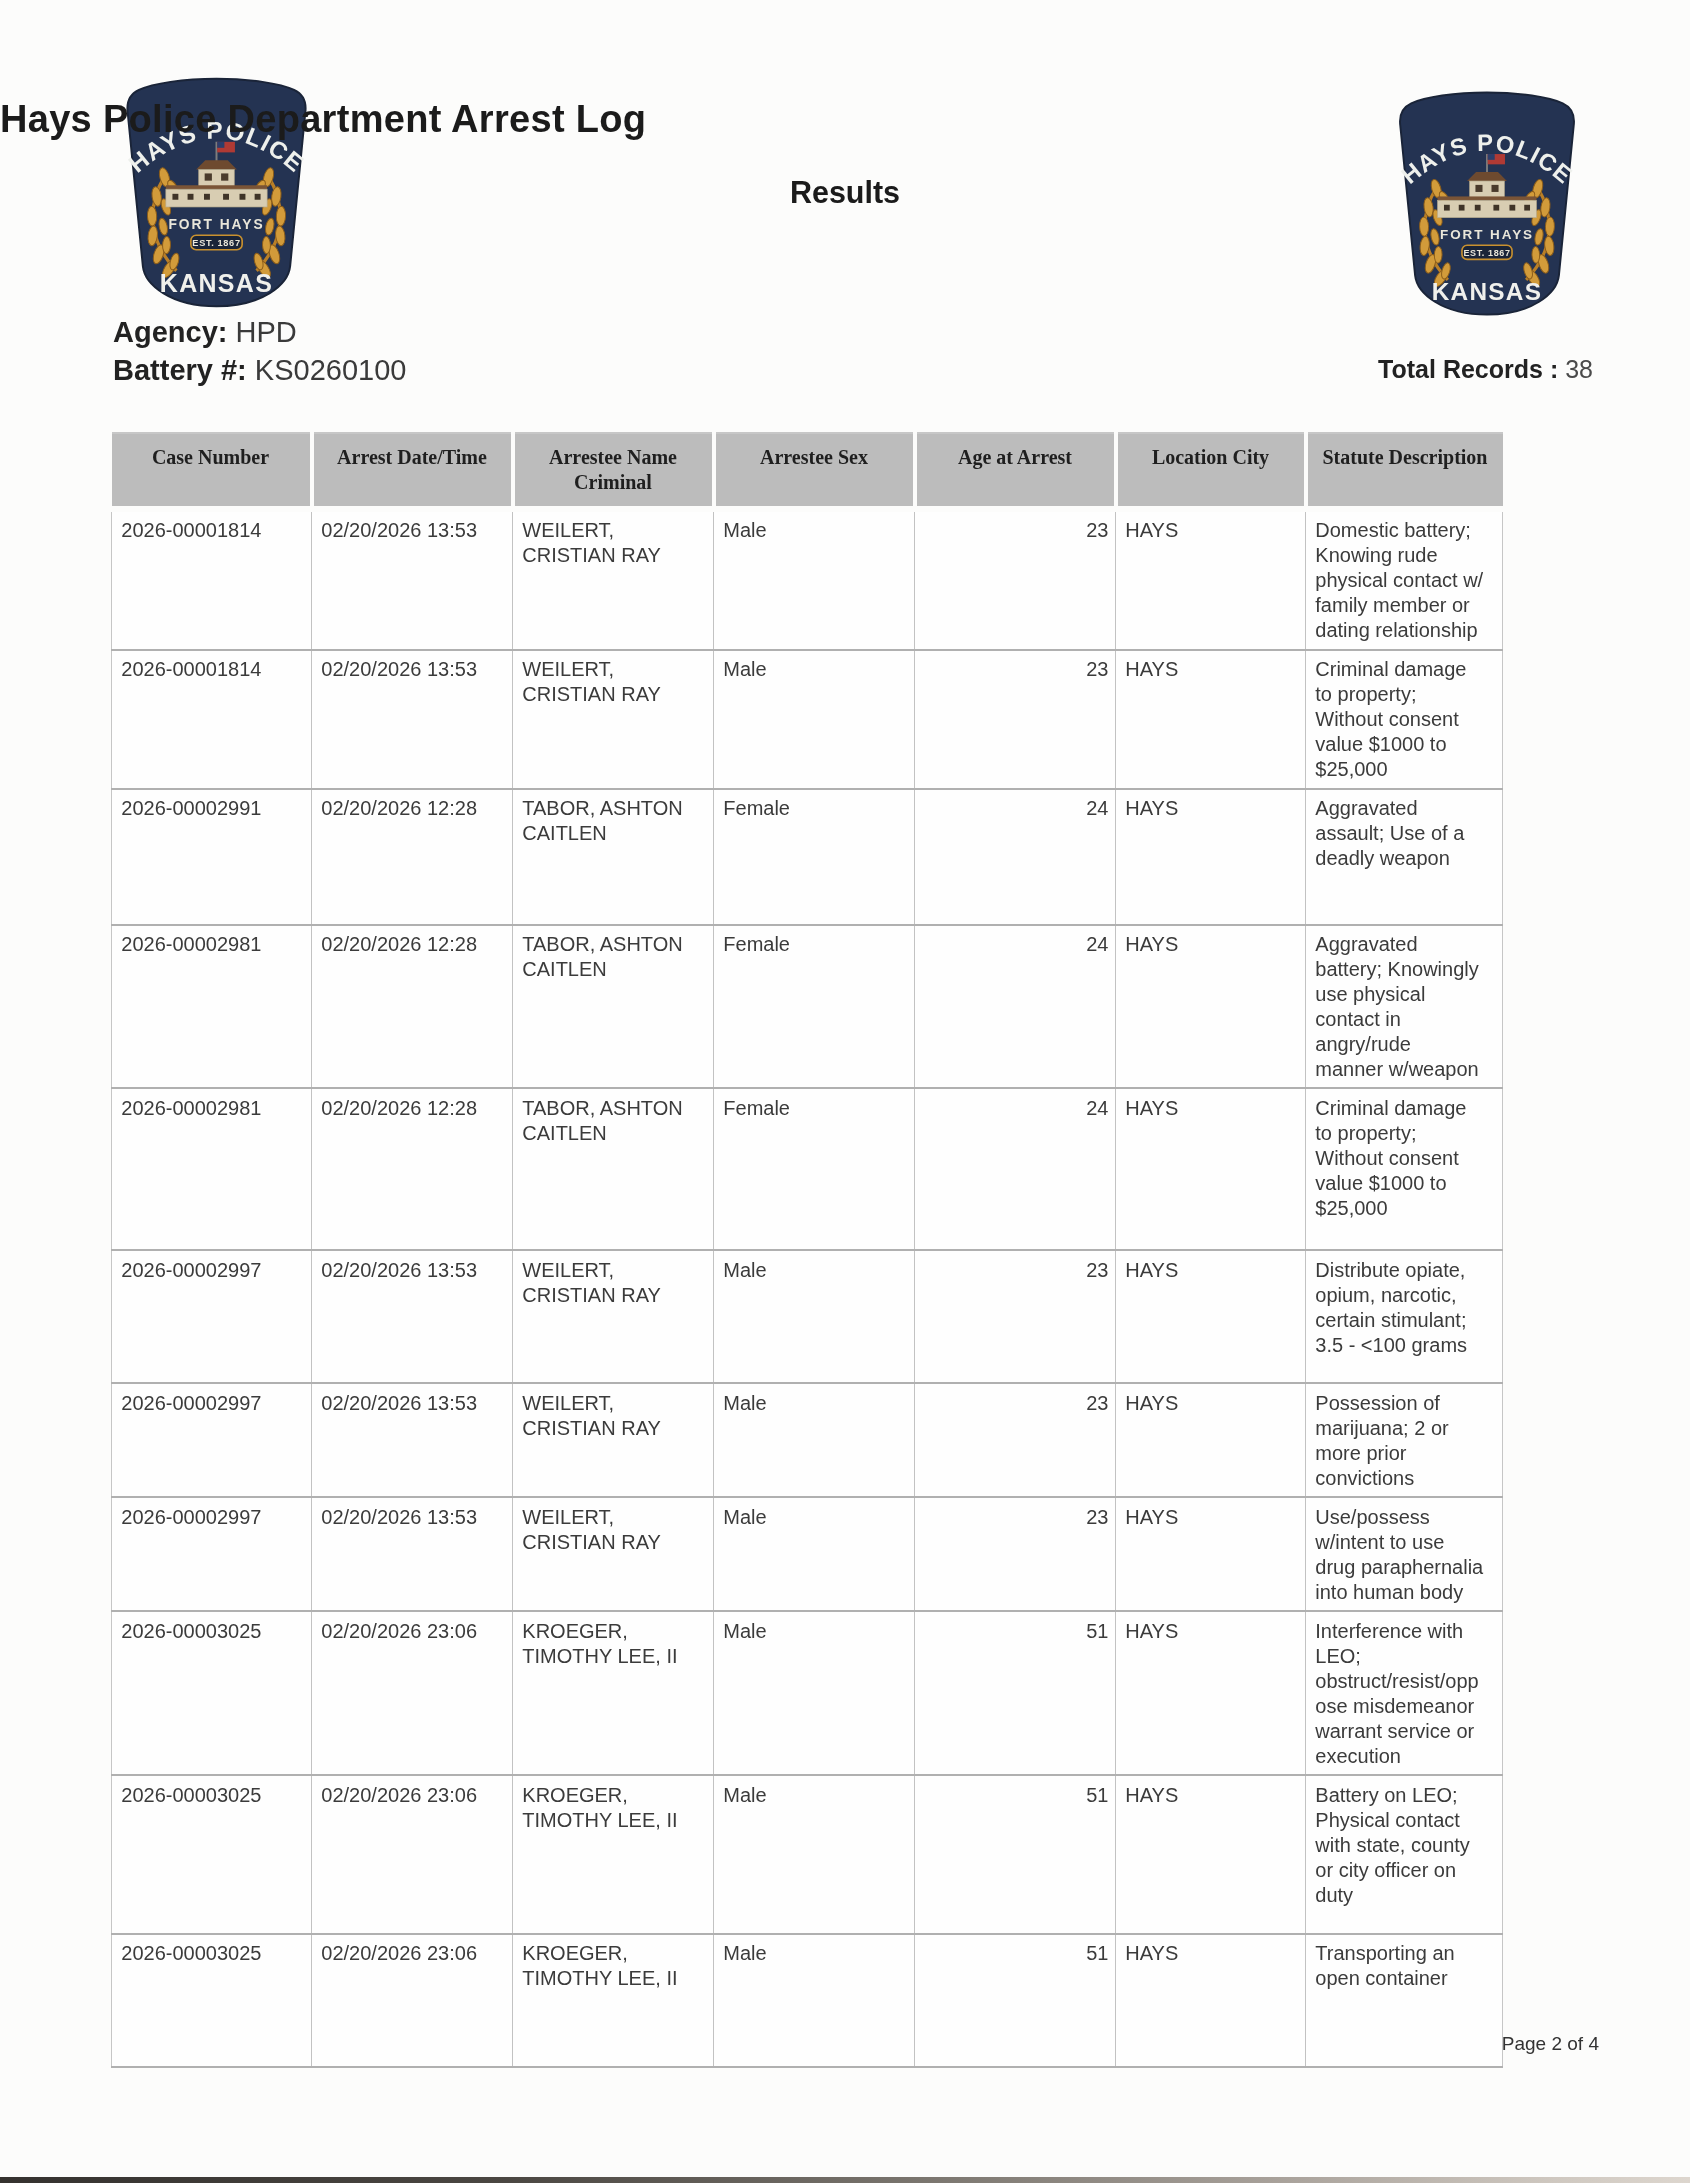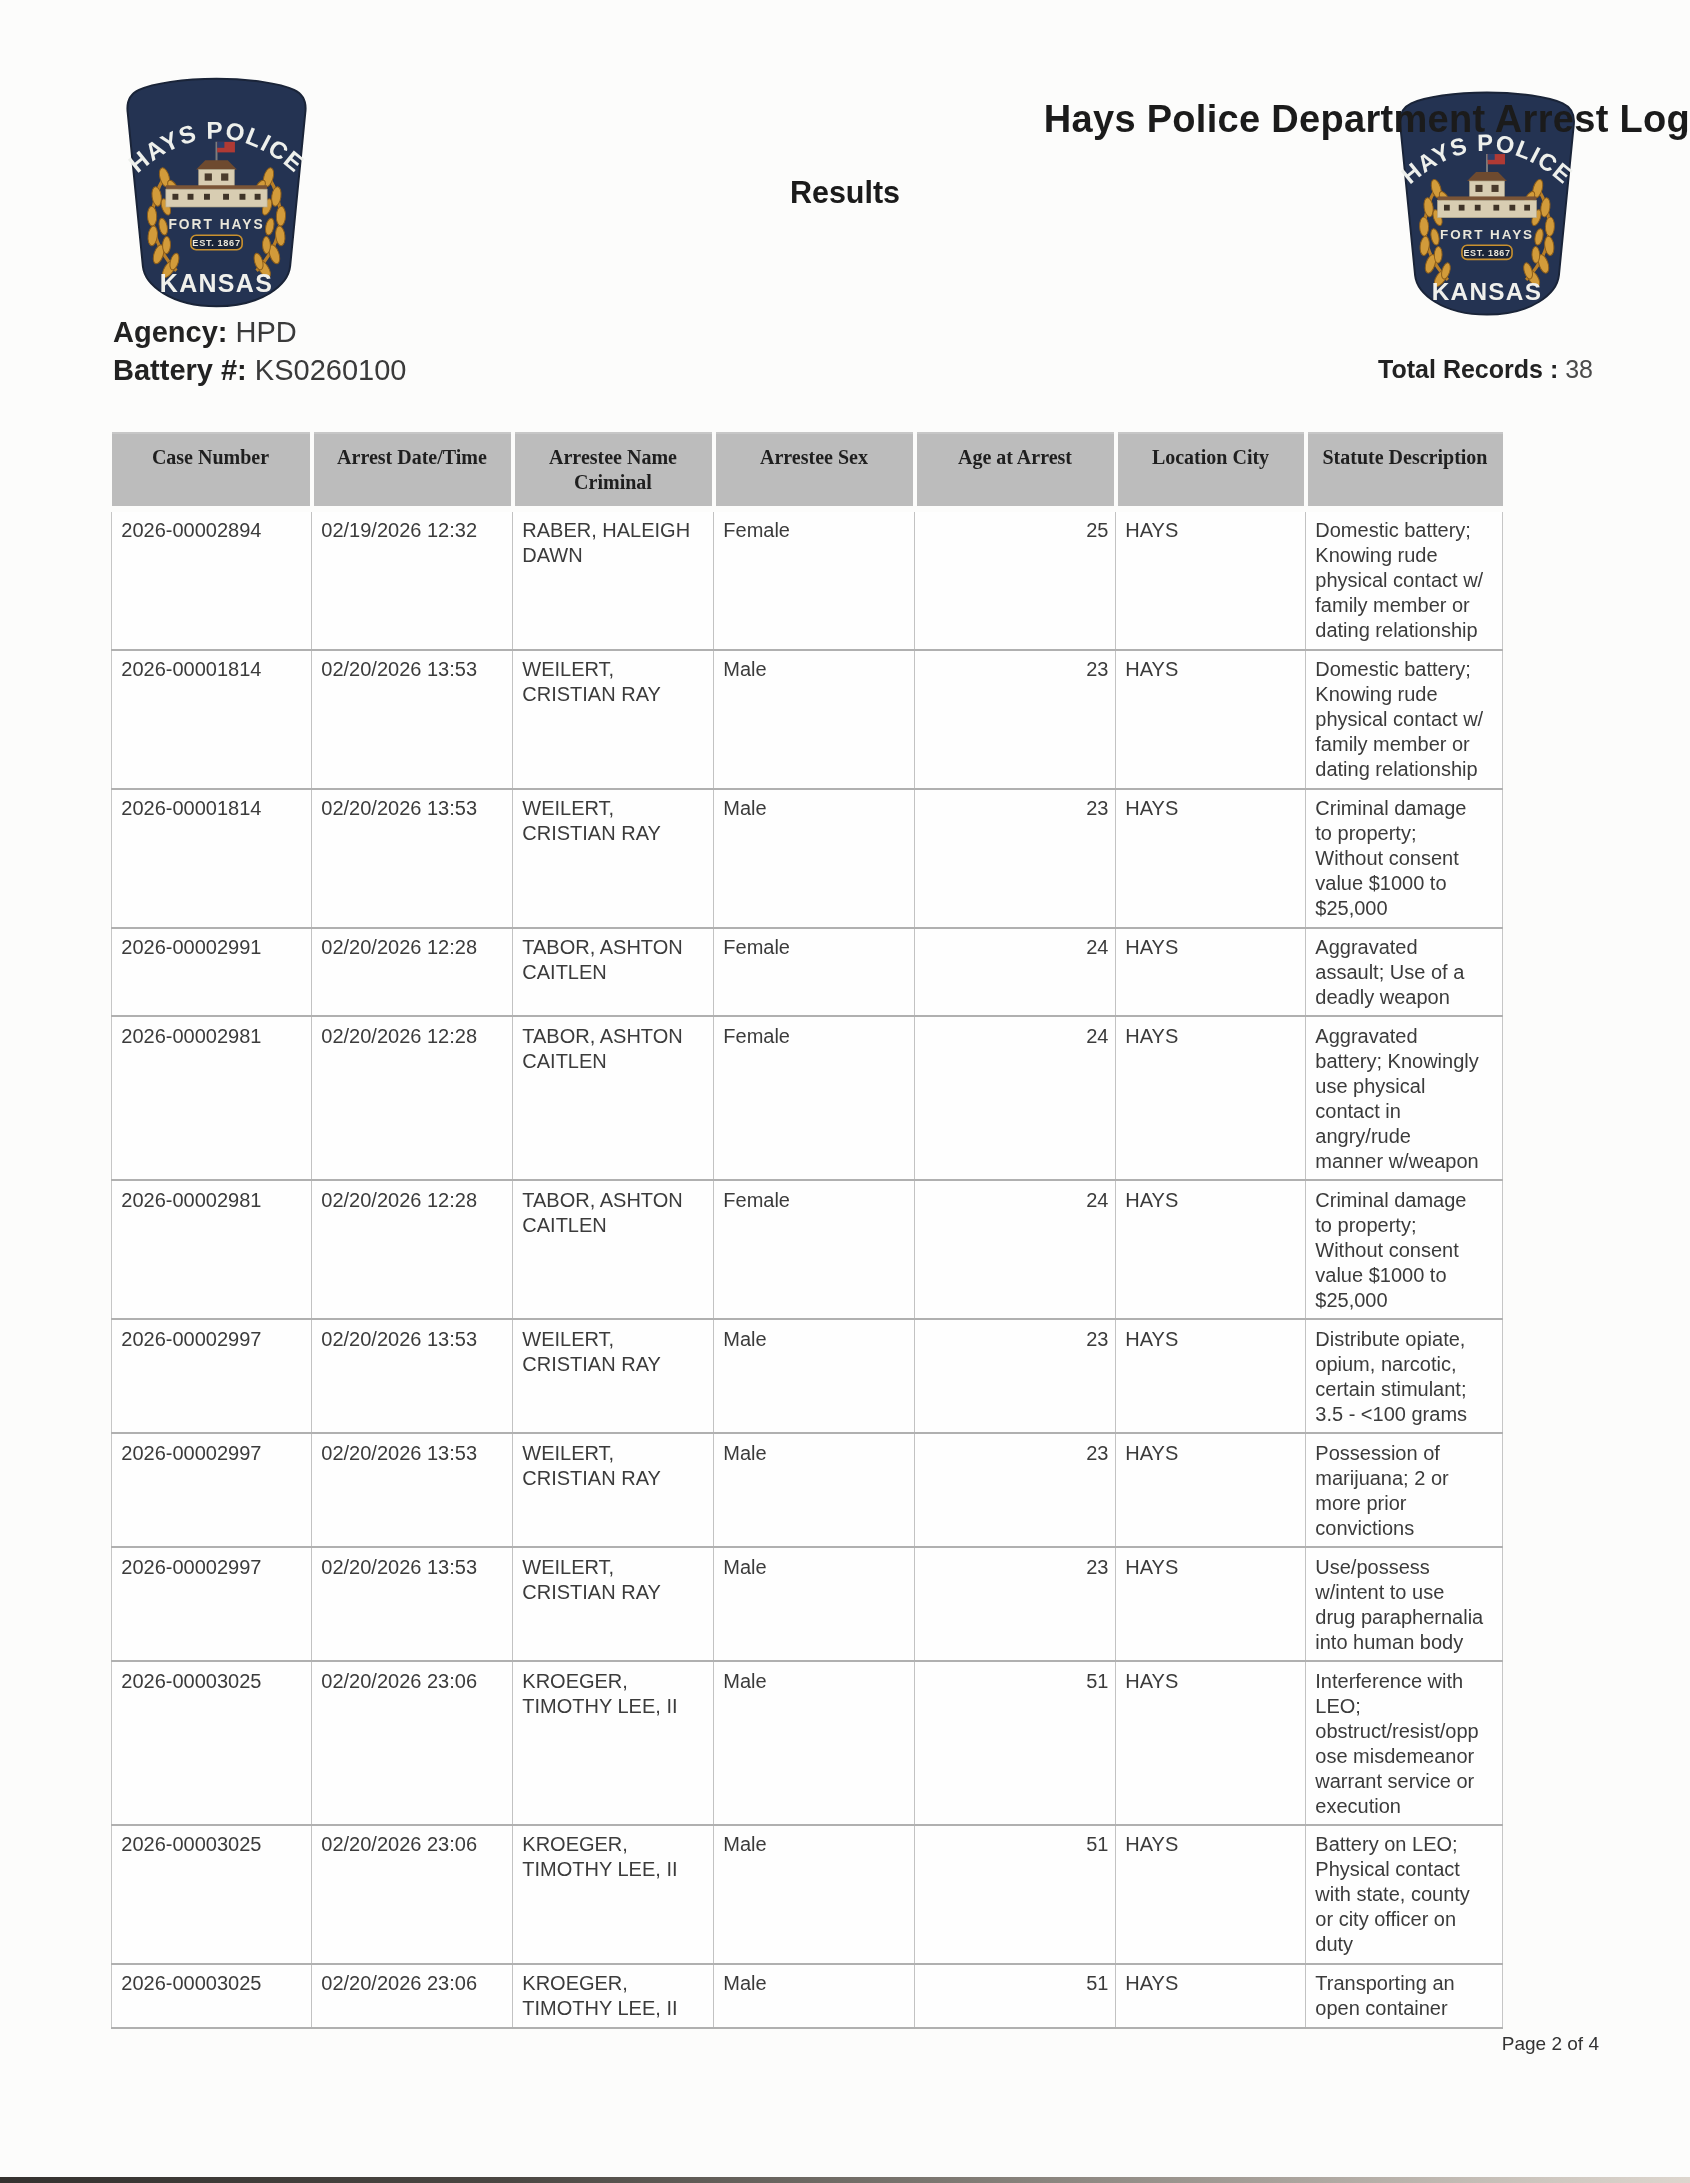--- a/index.html
+++ b/index.html
@@ -21,21 +21,21 @@
     position: absolute;
   }
   .badge-left  { left: 108px; top: 72px; width: 217px; height: 241px; }
   .badge-right { left: 1381px; top: 86px; width: 212px; height: 235px; }
 
   .doc-title {
     position: absolute;
     left: 0;
     top: 98px;
     width: 1690px;
-    text-align: right;
+    text-align: left;
     font-size: 38px;
     font-weight: bold;
     color: #1b1b1b;
     letter-spacing: 0.3px;
   }
   .doc-subtitle {
     position: absolute;
     left: 0;
     top: 175px;
     width: 1690px;
@@ -249,29 +249,20 @@
       <th>Arrest Date/Time</th>
       <th>Arrestee Name Criminal</th>
       <th>Arrestee Sex</th>
       <th>Age at Arrest</th>
       <th>Location City</th>
       <th>Statute Description</th>
     </tr>
   </thead>
   <tbody>
     <tr>
-      <td>2026-00002894</td>
-      <td>02/19/2026 12:32</td>
-      <td>RABER, HALEIGH DAWN</td>
-      <td>Female</td>
-      <td class="age">25</td>
-      <td>HAYS</td>
-      <td class="statute">Domestic battery; Knowing rude physical contact w/ family member or dating relationship</td>
-    </tr>
-    <tr>
       <td>2026-00001814</td>
       <td>02/20/2026 13:53</td>
       <td>WEILERT, CRISTIAN RAY</td>
       <td>Male</td>
       <td class="age">23</td>
       <td>HAYS</td>
       <td class="statute">Domestic battery; Knowing rude physical contact w/ family member or dating relationship</td>
     </tr>
     <tr>
       <td>2026-00001814</td>

